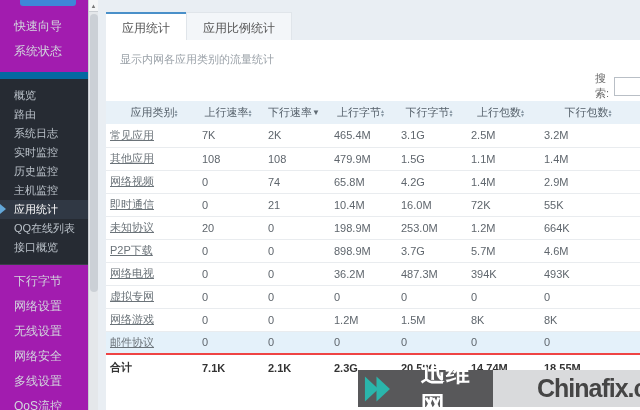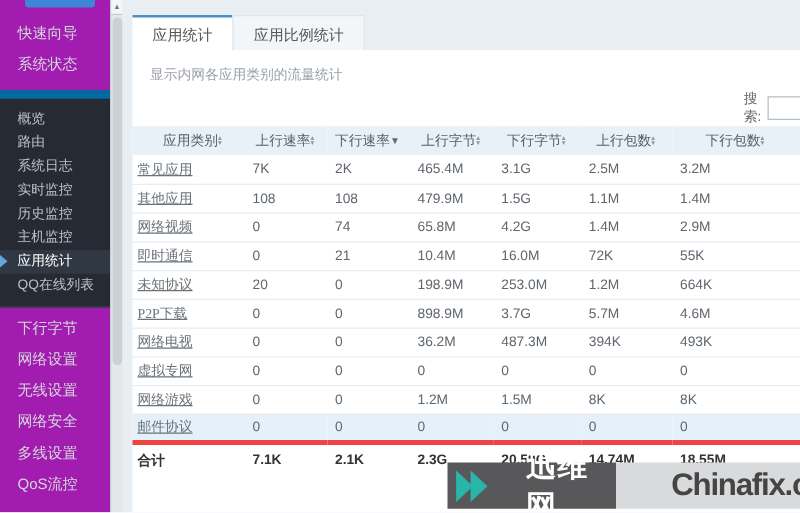--- a/index.html
+++ b/index.html
@@ -34,26 +34,26 @@
   .search label { font-size:11px; color:#666; }
   .search input { width:70px; height:19px; border:1px solid #b9bfc6; background:#fff; font-size:11px; padding:0 4px; }
 
   
   table { position:absolute; top:61px; left:0; width:534px; border-collapse:collapse; table-layout:fixed; }
   col.c1{width:90px} col.c2{width:66px} col.c3{width:66px} col.c4{width:67px} col.c5{width:70px} col.c6{width:73px} col.c7{width:102px}
   th { height:23px; background:#e8f1f8; font-weight:normal; font-size:11px; color:#55606a; }
   .th-inner { display:flex; justify-content:center; align-items:center; padding:0 8px 0 6px; }
   th:first-child .th-inner { padding-left:14px; }
   td { height:23px; font-size:11px; color:#5f666d; padding-left:6px; border-bottom:1px solid #e9ecef; }
-  td:first-child { padding-left:4px;font-family:Liberation Serif, serif; }
+  td:first-child { padding-left:4px; }
   tbody tr.hover td { background:#e4f1fa; }
   td a { color:#6b7379; text-decoration:underline; cursor:pointer; }
   .sort-both { display:inline-flex; flex-direction:column; line-height:4px; font-size:6px; color:#8b9aa6; }
   .sort-desc { font-size:8px; color:#5f6a73; }
-  tfoot td { border-top:4px solid #ef4444; border-bottom:none; font-weight:bold; color:#333; height:26px; }
+  tfoot td { border-top:2px solid #ef4444; border-bottom:none; font-weight:bold; color:#333; height:26px; }
 
   
   .watermark { position:absolute; left:358px; top:370px; width:282px; height:37px; display:flex; z-index:20; }
   .wm-dark { flex:none; width:135px; background:#58585a; display:flex; align-items:center; padding-left:5px;gap:27px; }
   .wm-name { color:#fff; font-size:24px; font-weight:bold; letter-spacing:1px; }
   .wm-light { flex:1; background:#d9dadc; display:flex; align-items:center; justify-content:center; position:relative; }
   .wm-domain { color:#454545; font-size:25px; font-weight:bold; letter-spacing:-1px;margin-left:44px; }
   .wm-corner { position:absolute; right:1px; bottom:8px; font-size:11px; color:rgba(100,100,100,.55); }
 </style>
 </head>
@@ -68,20 +68,21 @@
         <div class="nav-main"><span>系统状态</span></div>
         <div class="subpanel">
           <div class="nav-sub"><span>概览</span></div>
           <div class="nav-sub"><span>路由</span></div>
           <div class="nav-sub"><span>系统日志</span></div>
           <div class="nav-sub"><span>实时监控</span></div>
           <div class="nav-sub"><span>历史监控</span></div>
           <div class="nav-sub"><span>主机监控</span></div>
           <div class="nav-sub selected"><span class="sel-arrow"></span><span>应用统计</span></div>
           <div class="nav-sub"><span>QQ在线列表</span></div>
+          <div class="nav-sub"><span>接口概览</span></div>
         </div>
         <div class="nav-main"><span>下行字节</span></div>
         <div class="nav-main"><span>网络设置</span></div>
         <div class="nav-main"><span>无线设置</span></div>
         <div class="nav-main"><span>网络安全</span></div>
         <div class="nav-main"><span>多线设置</span></div>
         <div class="nav-main"><span>QoS流控</span></div>
       </nav>
   </aside>
 

